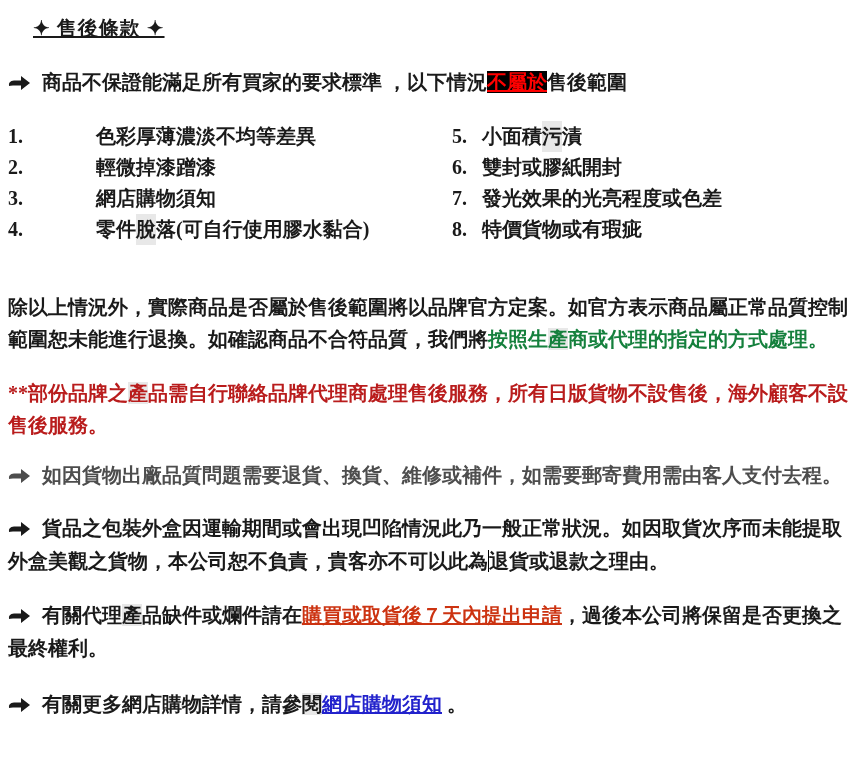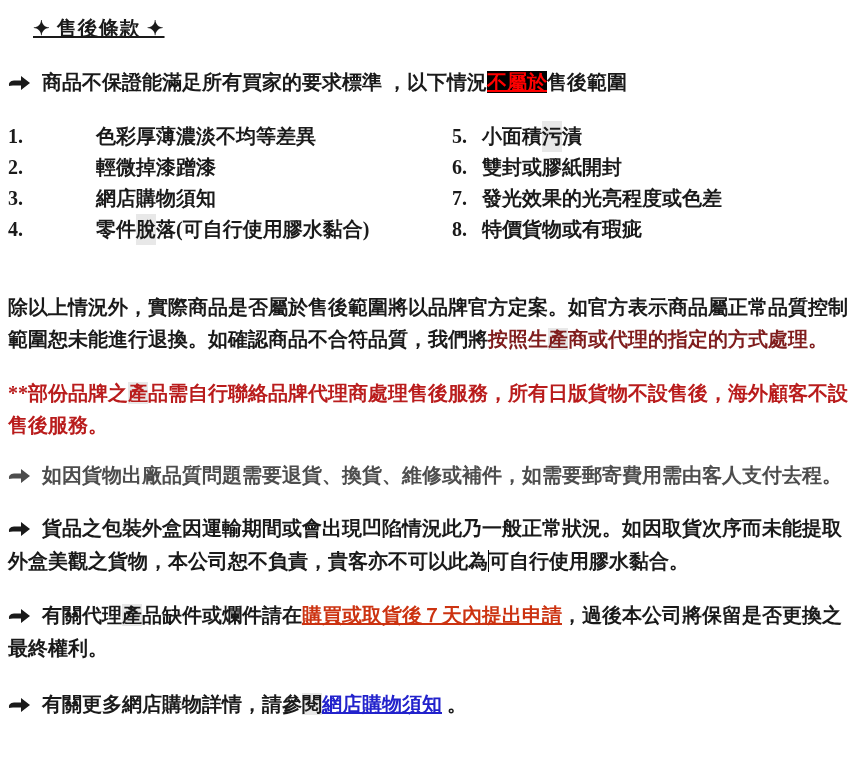--- a/index.html
+++ b/index.html
@@ -33,21 +33,21 @@
   .p-box     { margin-top: 20px; }
   .p-defect  { margin-top: 22px; }
   .p-more    { margin-top: 24px; }
   .hl {
     background: #000000;
     color: #ff0000;
     text-decoration: underline;
     text-decoration-color: #ff0000;
   }
   .fb { background: #e8e8e8; }
-  .gray { color: #7f1d1d; }
+  .gray { color: #15803d; }
   .red-link {
     color: #cc3311;
     text-decoration: underline;
     text-decoration-color: #cc3311;
     cursor: pointer;
   }
   .blue-link {
     color: #2222cc;
     text-decoration: underline;
     cursor: pointer;
@@ -136,21 +136,21 @@
   <p class="p-brand"><span>除以上情況外，實際商品是否屬於售後範圍將以品牌官方定案。如官方表示商品屬正常品質控制範圍恕未能進行退換。如確認商品不合符品質，我們將</span><span class="gray">按照生</span><span class="gray fb">產</span><span class="gray">商或代理的指定的方式處理。</span></p>
 
   <p class="p-rednote"><span>**部份品牌之</span><span class="fb">產</span><span>品需自行聯絡品牌代理商處理售後服務，所有日版貨物不設售後，海外顧客不設售後服務。</span></p>
 
   <p class="p-ship"><span class="arrow"><svg width="22" height="14" viewBox="0 0 22 14">
           <path fill="currentColor" d="M1 10 Q0 5 6 4.5 L13 4.5 L13 0 L22 7 L13 14 L13 9.5 L5 9.5 Q2 9.5 1 10 Z"></path>
         </svg></span><span>如因貨物出廠品質問題需要退貨、換貨、維修或補件，如需要郵寄費用需由客人支付去程。</span></p>
 
   <p class="p-box"><span class="arrow"><svg width="22" height="14" viewBox="0 0 22 14">
           <path fill="currentColor" d="M1 10 Q0 5 6 4.5 L13 4.5 L13 0 L22 7 L13 14 L13 9.5 L5 9.5 Q2 9.5 1 10 Z"></path>
-        </svg></span><span>貨品之包裝外盒因運輸期間或會出現凹陷情況此乃一般正常狀況。如因取貨次序而未能提取外盒美觀之貨物，本公司恕不負責，貴客亦不可以此為</span><span class="caret"></span><span>可自行使用膠水黏合。</span></p>
+        </svg></span><span>貨品之包裝外盒因運輸期間或會出現凹陷情況此乃一般正常狀況。如因取貨次序而未能提取外盒美觀之貨物，本公司恕不負責，貴客亦不可以此為</span><span class="caret"></span><span>退貨或退款之理由。</span></p>
 
   <p class="p-defect"><span class="arrow"><svg width="22" height="14" viewBox="0 0 22 14">
           <path fill="currentColor" d="M1 10 Q0 5 6 4.5 L13 4.5 L13 0 L22 7 L13 14 L13 9.5 L5 9.5 Q2 9.5 1 10 Z"></path>
         </svg></span><span>有關代理</span><span class="fb">產</span><span>品缺件或爛件請在</span><span class="red-link">購買或取貨後７天內提出申請</span><span>，過後本公司將保留是否更換之最終權利。</span></p>
 
   <p class="p-more"><span class="arrow"><svg width="22" height="14" viewBox="0 0 22 14">
           <path fill="currentColor" d="M1 10 Q0 5 6 4.5 L13 4.5 L13 0 L22 7 L13 14 L13 9.5 L5 9.5 Q2 9.5 1 10 Z"></path>
         </svg></span><span>有關更多網店購物詳情，請參</span><span class="fb">閱</span><span class="blue-link">網店購物須知</span><span> 。</span></p>
 
 </div>

